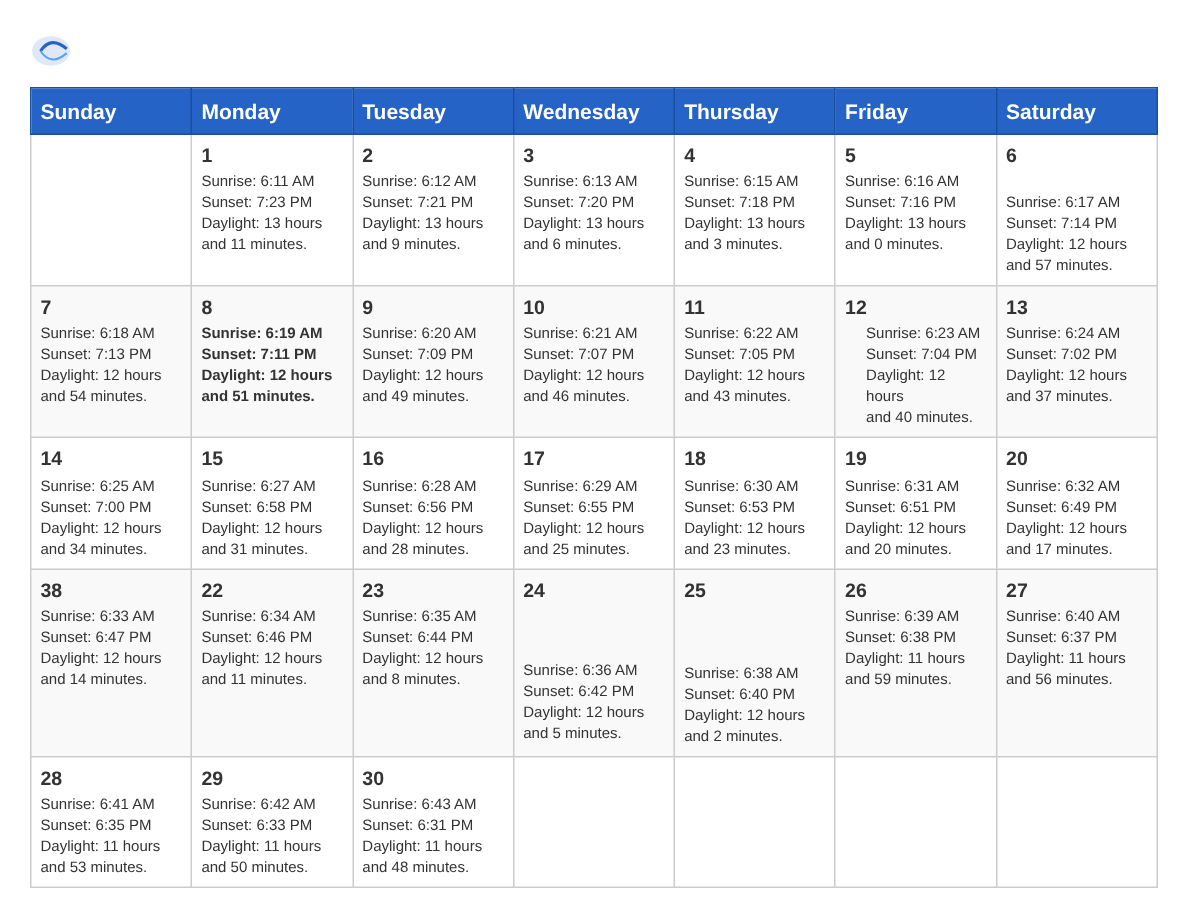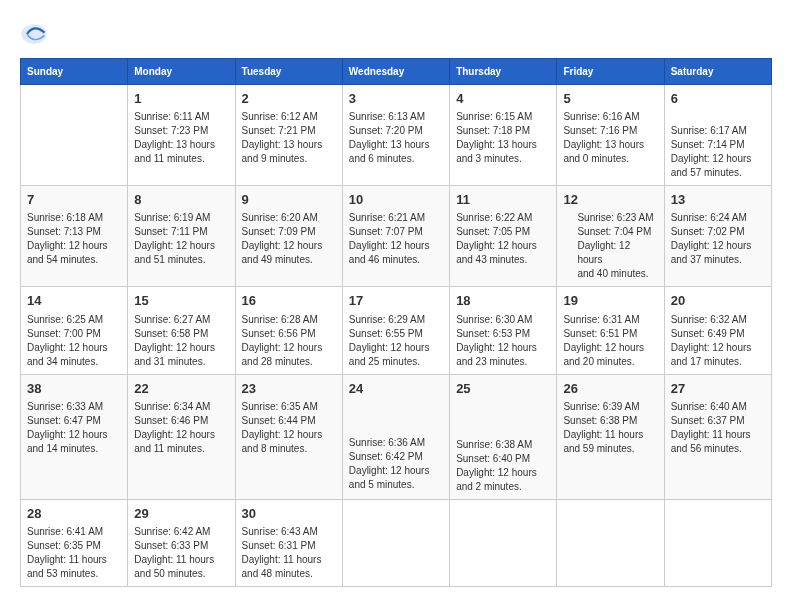--- a/index.html
+++ b/index.html
@@ -47,21 +47,21 @@
     table {
       width: 100%;
       border-collapse: collapse;
       font-size: 11px;
     }
     thead tr th {
       background-color: #2563c7;
       color: #fff;
       padding: 7px 6px;
       text-align: left;
-      font-size: 10px;
+      font-size: 14px;
       font-weight: bold;
       border: 1px solid #1a4fa0;
     }
     tbody tr td {
       vertical-align: top;
       padding: 5px 6px;
       border: 1px solid #ccc;
       width: 107px;
       min-height: 80px;
       height: 80px;
@@ -170,21 +170,21 @@
       <tr>
         <td>
           <span class="day-number">7</span>
           <div class="day-info" style="white-space: pre-line;">Sunrise: 6:18 AM
 Sunset: 7:13 PM
 Daylight: 12 hours
 and 54 minutes.</div>
         </td>
         <td>
           <span class="day-number">8</span>
-          <div class="day-info" style="white-space: pre-line;">Sunrise: 6:19 AM
+          <div class="day-info" style="white-space: pre-line; font-weight: bold;">Sunrise: 6:19 AM
 Sunset: 7:11 PM
 Daylight: 12 hours
 and 51 minutes.</div>
         </td>
         <td>
           <span class="day-number">9</span>
           <div class="day-info" style="white-space: pre-line;">Sunrise: 6:20 AM
 Sunset: 7:09 PM
 Daylight: 12 hours
 and 49 minutes.</div>

